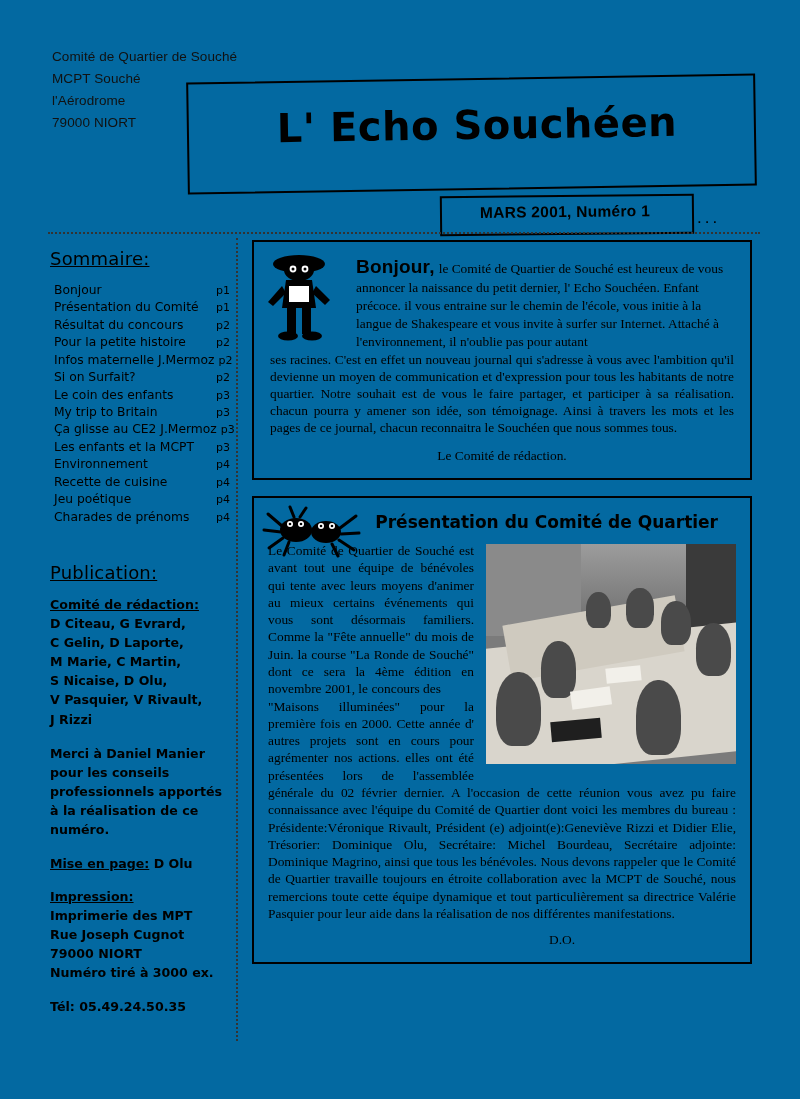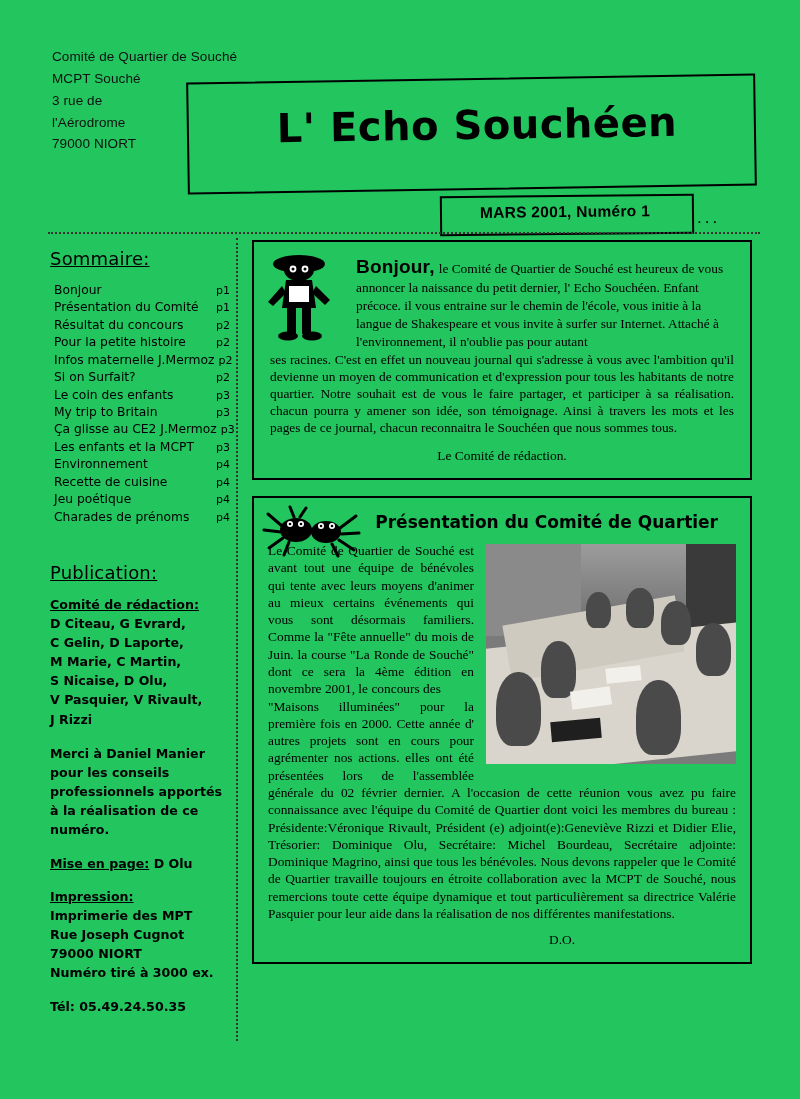--- a/index.html
+++ b/index.html
@@ -12,21 +12,21 @@
     height: 1099px;
     position: relative;
     font-family: "Liberation Serif", serif;
     color: #000;
     overflow: hidden;
   }
 
   .page {
     position: absolute;
     inset: 0;
-    background: #22c55e;
+    background: #0369a1;
   }
 
   
   .masthead {
     position: absolute;
     top: 40px;
     left: 52px;
     right: 40px;
     height: 180px;
   }
@@ -266,21 +266,20 @@
 </style>
 </head>
 <body>
 
 <div class="page">
 
   <div class="masthead">
     <div class="addr">
       <div>Comité de Quartier de Souché</div>
       <div>MCPT Souché</div>
-      <div>3 rue de</div>
       <div>l'Aérodrome</div>
       <div>79000 NIORT</div>
     </div>
     <div class="title-box"></div>
     <div class="title-text">L' Echo Souchéen</div>
     <div class="issue-box"></div>
     <div class="issue-text">MARS 2001, Numéro 1</div>
     <div class="dots-right">...</div>
   </div>
 

